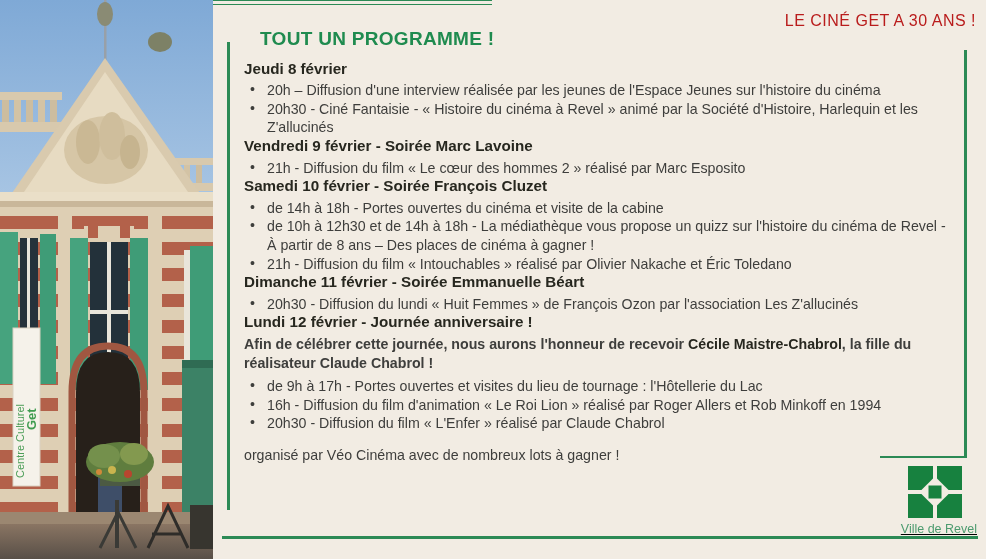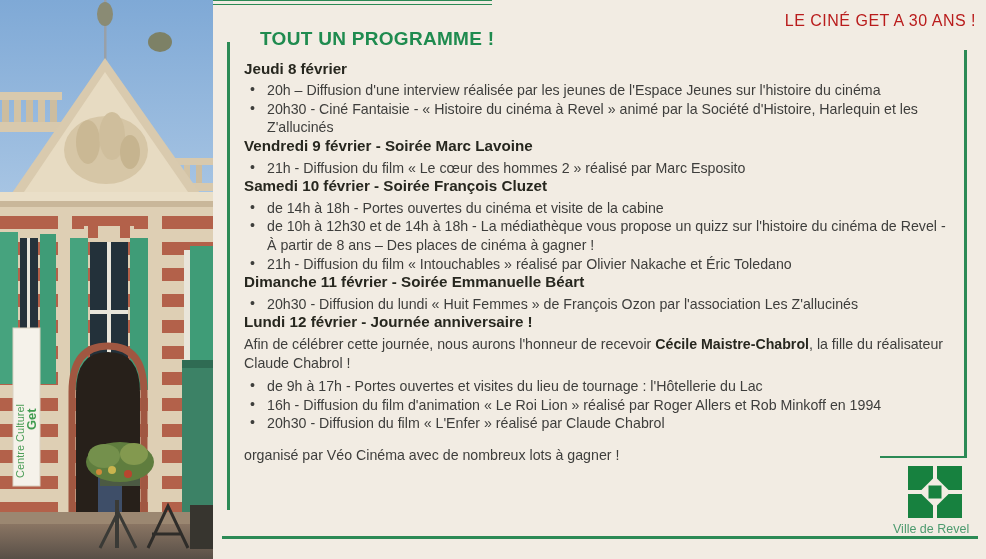--- a/index.html
+++ b/index.html
@@ -40,29 +40,30 @@
     margin:0 16px 11px; color:#1f8b4f; font-size:19px; letter-spacing:0.3px;
     font-weight:bold;
   }
   .section { }
   .section h2 {
     margin:0 0 3px; color:#27271f; font-size:15.2px; font-weight:bold;
   }
   ul { list-style:none; margin:0; padding:0; }
   li { position:relative; padding-left:23px; }
   li::before { content:"\2022"; position:absolute; left:6px; top:-1px; color:#3e3e3c; }
-  .intro { margin:2px 0 5px; }
+  .intro { margin:2px 0 5px;font-weight:bold; }
   .intro strong { color:#27271f; }
   .footer-text { margin-top:13px; }
   .footer-text p { margin:0; }
 
   
   .logo-block {
     position:absolute; left:893px; top:466px; width:84px;
-    text-align:left;
+    text-align:right;
+    text-decoration:underline;
   }
   .logo-block svg { display:block; margin:0 auto; }
   .logo-label { margin-top:4px; color:#4d9b6f; font-size:12.5px; white-space:nowrap; }
 </style>
 </head>
 <body>
 
 <div class="page">
 
   <svg class="photo" width="213" height="559" viewBox="0 0 213 559" aria-hidden="true">

